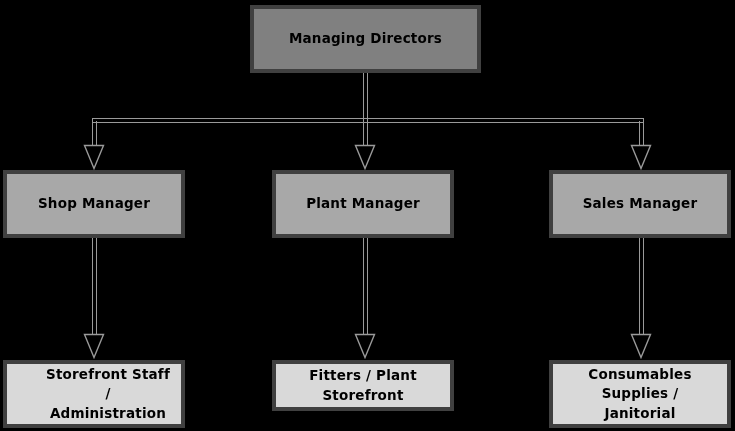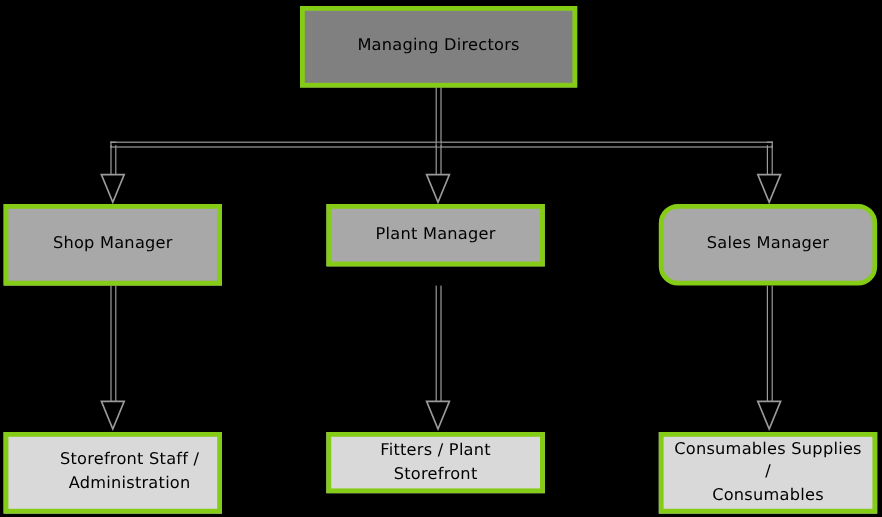--- a/index.html
+++ b/index.html
@@ -13,27 +13,27 @@
     height: 431px;
     background: #000000;
     overflow: hidden;
     font-family: "DejaVu Sans", sans-serif;
   }
 
   
   .node {
     position: absolute;
     box-sizing: border-box;
-    border: 4px solid #84cc16;
+    border: 4px solid #404040;
     display: flex;
     align-items: center;
     justify-content: center;
     text-align: center;
     color: #000000;
-    font-weight: normal;
+    font-weight: bold;
     font-size: 13.5px;
     line-height: 1.45;
     letter-spacing: 0.2px;
     z-index: 5;
   }
   .node .label {
     display: block;
     padding: 0 6px;
   }
 
@@ -129,25 +129,25 @@
   <div class="arrow" style="left:630px; top:144px;">
     <svg width="22" height="26" viewBox="0 0 22 26">
       <polygon points="1.5,1.5 20.5,1.5 11,24.5" fill="#000000" stroke="#9a9a9a" stroke-width="1.4"></polygon>
     </svg>
   </div>
 
   <div class="node level-mid" style="left:3px; top:170px; width:182px; height:68px;justify-content:center;">
     <span class="label">Shop Manager</span>
   </div>
 
-  <div class="node level-mid" style="left:272px; top:170px; width:182px; height:52px;">
+  <div class="node level-mid" style="left:272px; top:170px; width:182px; height:68px;">
     <span class="label">Plant Manager</span>
   </div>
 
-  <div class="node level-mid" style="left:549px; top:170px; width:182px; height:68px;border-radius:16px;">
+  <div class="node level-mid" style="left:549px; top:170px; width:182px; height:68px;">
     <span class="label">Sales Manager</span>
   </div>
 
   <div class="vline" style="left:92px; top:238px; height:99px;"></div>
   <div class="arrow" style="left:83px; top:333px;">
     <svg width="22" height="26" viewBox="0 0 22 26">
       <polygon points="1.5,1.5 20.5,1.5 11,24.5" fill="#000000" stroke="#9a9a9a" stroke-width="1.4"></polygon>
     </svg>
   </div>
 
@@ -175,17 +175,17 @@
   <div class="node level-leaf" style="left:272px; top:360px; width:182px; height:51px;">
     <span class="label">
       <span>Fitters / Plant</span><br>
       <span>Storefront</span>
     </span>
   </div>
 
   <div class="node level-leaf" style="left:549px; top:360px; width:182px; height:68px;">
     <span class="label">
       <span>Consumables Supplies /</span><br>
-      <span>Consumables</span>
+      <span>Janitorial</span>
     </span>
   </div>
 
 </div>
 
 </body></html>

